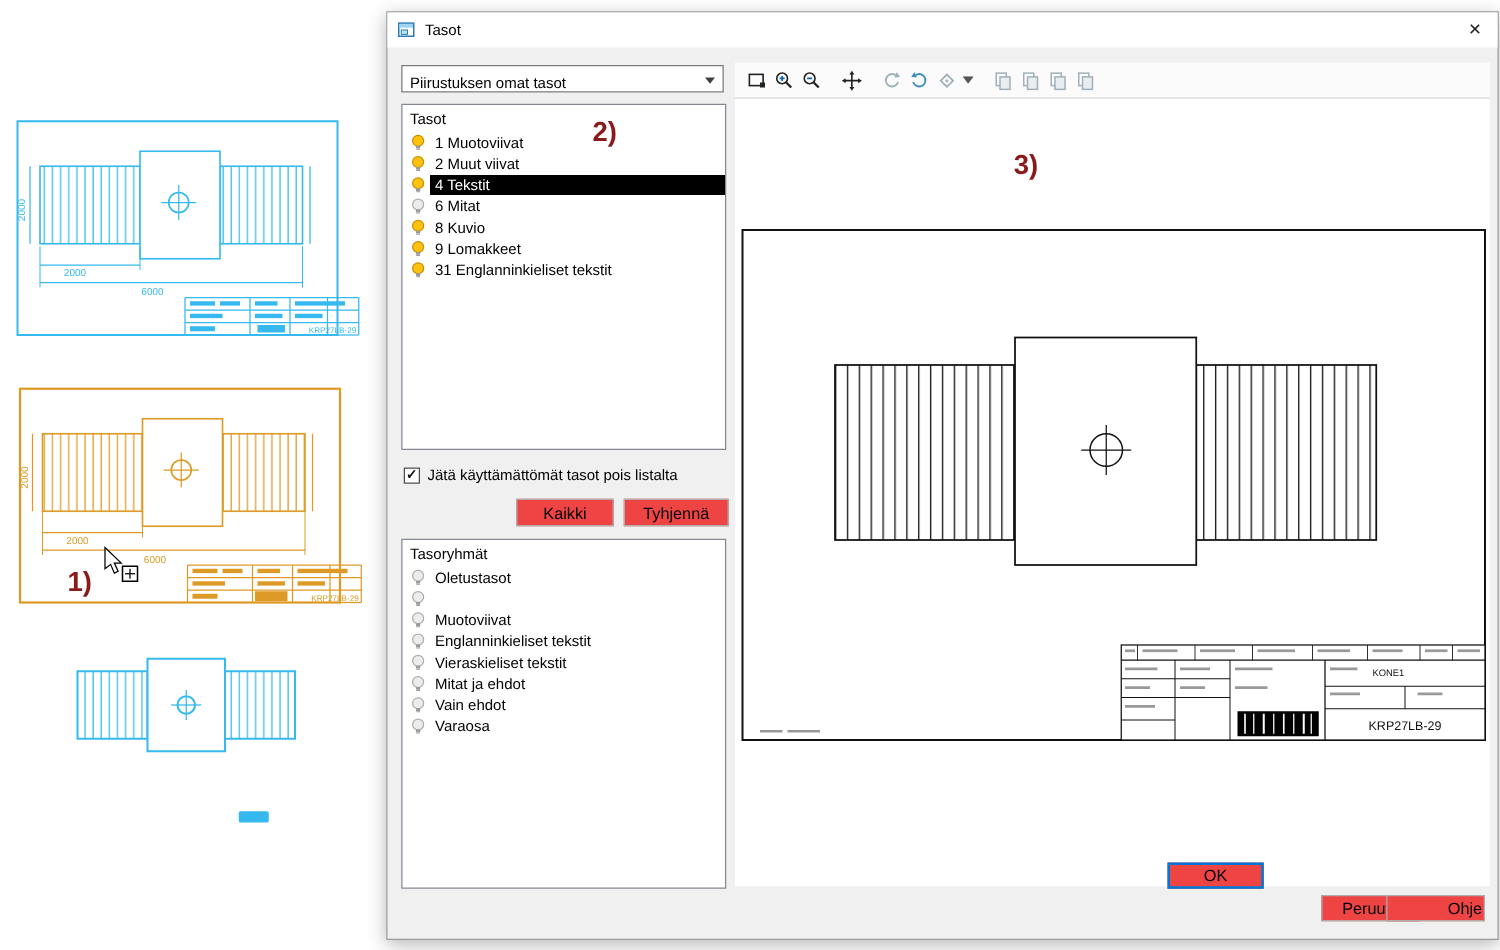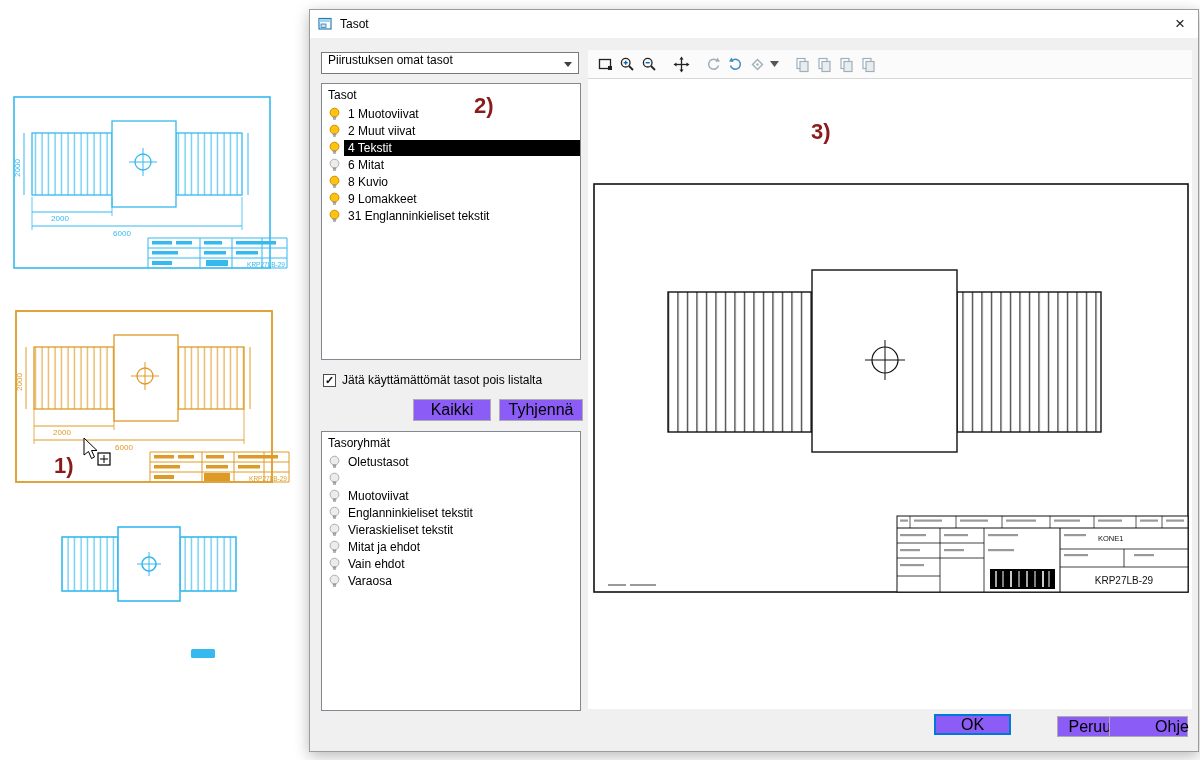--- a/index.html
+++ b/index.html
@@ -17,45 +17,45 @@
   .dialog{position:absolute;left:309px;top:9px;width:888px;height:741px;z-index:10;
           background:#f0f0f0;border:1px solid #9b9b9b;box-shadow:0 4px 14px rgba(0,0,0,.28);}
   .titlebar{position:absolute;left:0;top:0;right:0;height:28px;background:#ffffff;
             display:flex;align-items:center;padding:0 8px;box-sizing:border-box;}
   .titlebar .ttl{font-size:12px;margin-left:7px;}
   .close-btn{position:absolute;right:2px;top:1px;width:32px;height:25px;display:flex;
              align-items:center;justify-content:center;font-size:17px;color:#222;cursor:default;}
 
   .combo{position:absolute;left:11px;top:42px;width:258px;height:22px;background:#fff;
          border:1px solid #7a7a7a;box-sizing:border-box;font-size:12px;display:flex;
-         align-items:flex-start;padding-left:6px;}
+         align-items:flex-end;padding-left:6px;}
   .combo-arrow{position:absolute;right:6px;top:9px;width:0;height:0;
                border-left:4px solid transparent;border-right:4px solid transparent;
                border-top:5px solid #404040;}
 
   .listbox{position:absolute;left:11px;width:260px;background:#fff;border:1px solid #828790;
            box-sizing:border-box;font-size:12px;overflow:hidden;}
   #layers-box{top:73px;height:277px;}
   #groups-box{top:421px;height:280px;}
   .list-header{padding:4px 6px 3px;}
   .row{display:flex;align-items:center;height:17px;}
   .bulb{width:14px;height:14px;margin:0 2px 0 6px;flex:0 0 auto;display:flex;align-items:center;}
   .labelwrap{flex:1;padding:1px 4px;white-space:nowrap;}
   .row.selected .labelwrap{background:#000000;color:#fff;}
 
   .checkrow{position:absolute;left:13px;top:363px;display:flex;align-items:center;font-size:12px;}
   .checkbox{width:13px;height:13px;background:#fff;border:1px solid #4d4d4d;box-sizing:border-box;
             display:flex;align-items:center;justify-content:center;font-size:11px;font-weight:700;
             color:#111;margin-right:6px;line-height:1;}
 
-  .btn{position:absolute;height:22px;background:#8b5cf6;border:1px solid #adadad;box-sizing:border-box;
-       font-size:16px;display:flex;align-items:center;justify-content:center;cursor:default;}
+  .btn{position:absolute;height:22px;background:#ef4444;border:1px solid #adadad;box-sizing:border-box;
+       font-size:13px;display:flex;align-items:center;justify-content:center;cursor:default;}
   #btn-kaikki{left:103px;top:389px;width:78px;}
   #btn-tyhjenna{left:189px;top:389px;width:84px;}
-  #btn-ok{left:624px;top:704px;width:77px;height:21px;border:2px solid #0078d7;}
+  #btn-ok{left:624px;top:680px;width:77px;height:21px;border:2px solid #0078d7;}
   #btn-peruuta{left:747px;top:706px;width:79px;height:21px;}
   #btn-ohje{left:799px;top:706px;width:79px;height:21px;padding-left:47px;}
 
   .toolbar{position:absolute;left:278px;top:40px;width:604px;height:28px;background:#fbfbfb;
            display:flex;align-items:center;padding-left:6px;box-sizing:border-box;}
   .tb-icon{width:22px;height:22px;display:flex;align-items:center;justify-content:center;flex:0 0 auto;}
   .tb-gap{width:10px;flex:0 0 auto;}
   .toolbar-sep{position:absolute;left:278px;top:68px;width:604px;height:1px;background:#d7d7d7;}
   .preview{position:absolute;left:278px;top:69px;width:604px;height:630px;background:#ffffff;}
 </style>

